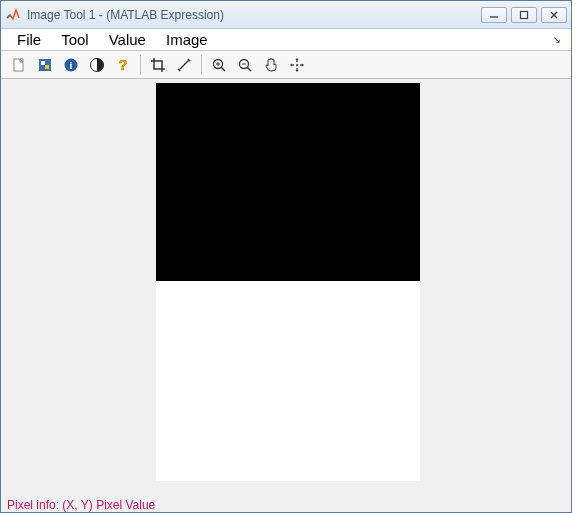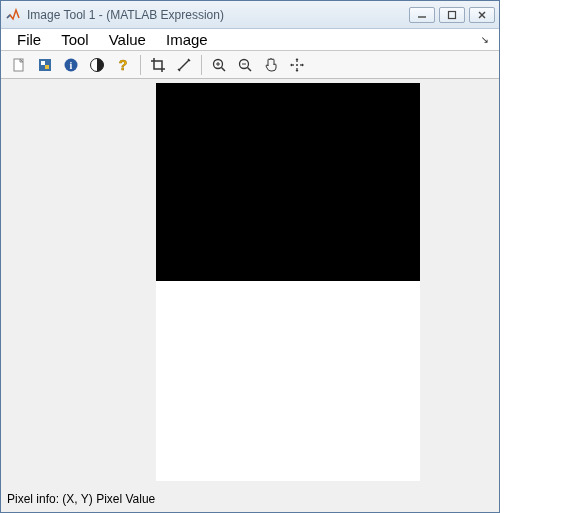--- a/index.html
+++ b/index.html
@@ -5,21 +5,21 @@
   * { box-sizing: border-box; margin: 0; padding: 0; }
   body {
     font-family: "Segoe UI", Tahoma, sans-serif;
     font-size: 12px;
     background: #fff;
     width: 576px;
     height: 513px;
     overflow: hidden;
   }
   .window {
-    width: 500px;
+    width: 572px;
     height: 513px;
     border: 1px solid #5a7aa0;
     background: #f0f0f0;
     display: flex;
     flex-direction: column;
   }
   .titlebar {
     height: 28px;
     background: linear-gradient(#eef3f8, #dce7f2);
     border-bottom: 1px solid #b8c8d8;
@@ -104,23 +104,23 @@
   }
   .image-top {
     width: 100%;
     height: 198px;
     background: #000;
   }
   .status {
     height: 20px;
     background: #f0f0f0;
     display: flex;
-    align-items: flex-start;
+    align-items: flex-end;
     padding: 0 6px;
-    color: #000000;
+    color: #be185d;
     font-size: 12px;
   }
   .status-left { flex: 1; }
 </style>
 </head>
 <body>
 
 <div class="window">
 
   <div class="titlebar">

